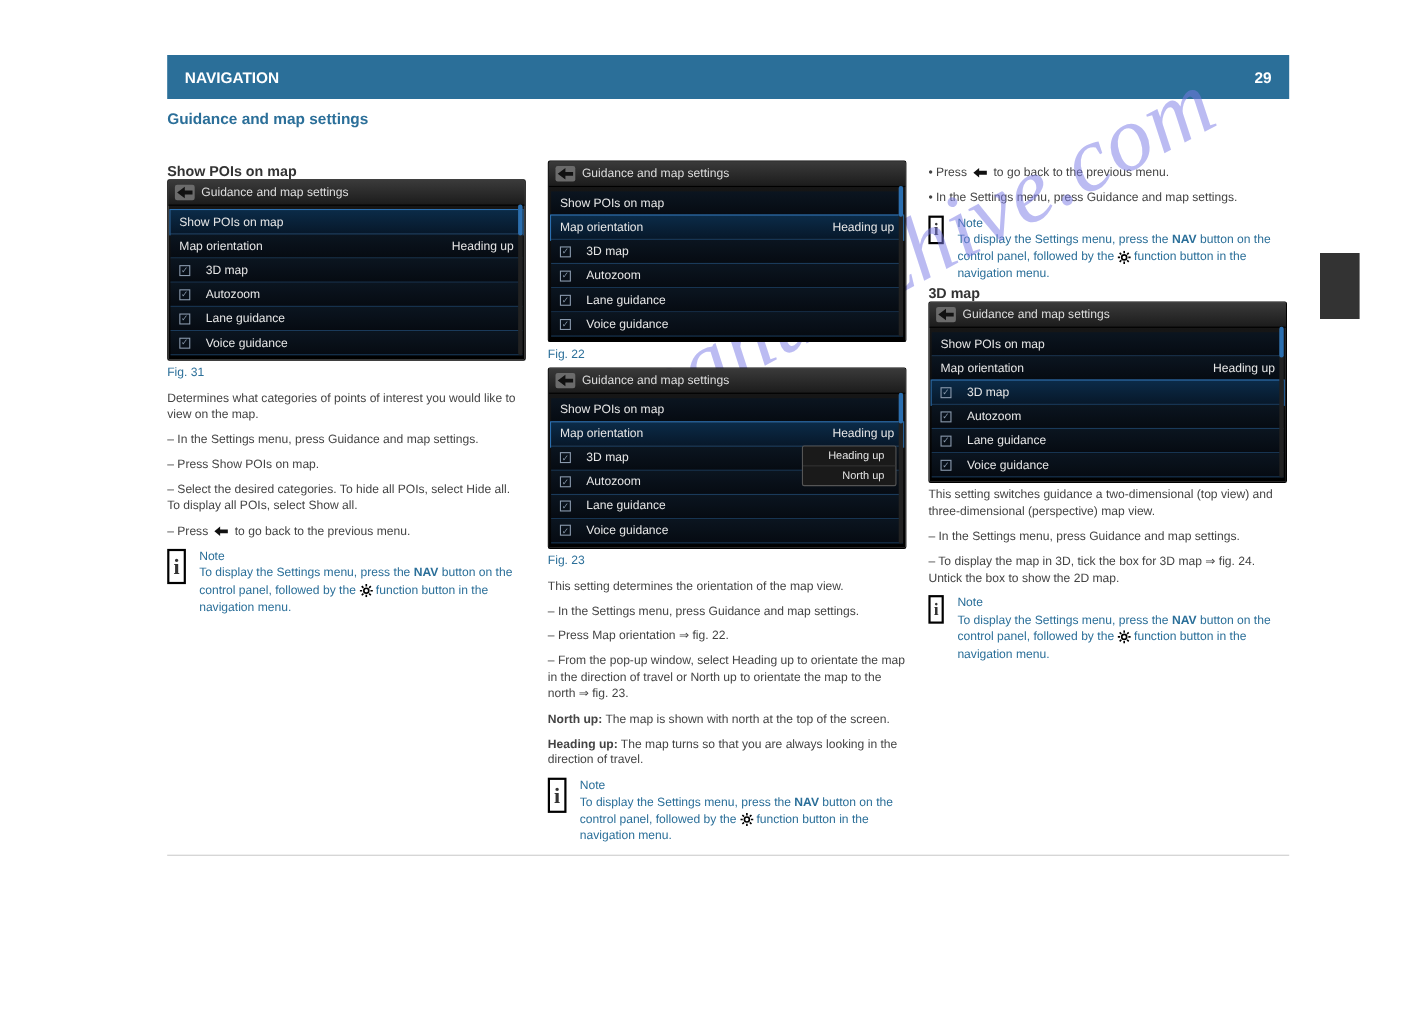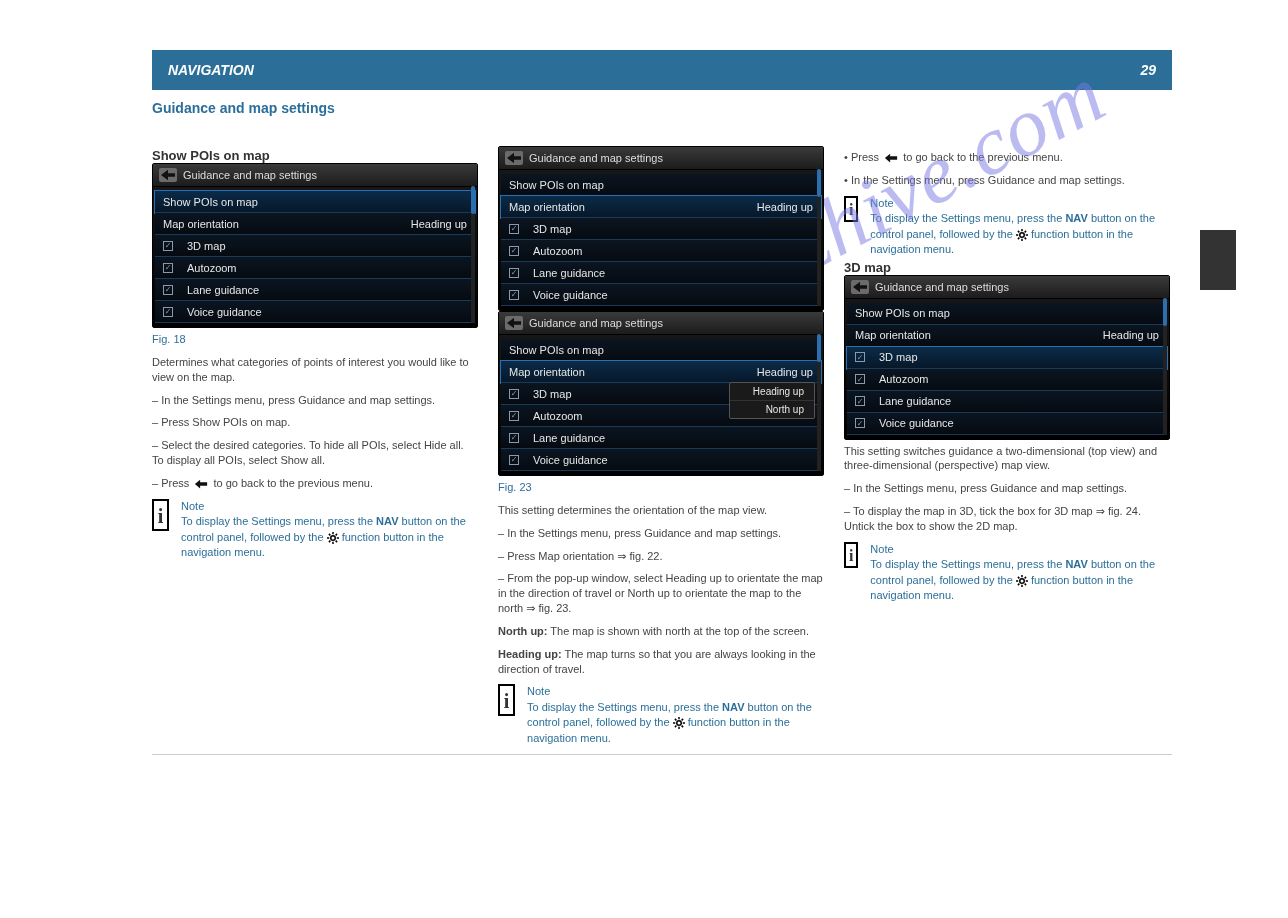--- a/index.html
+++ b/index.html
@@ -19,21 +19,20 @@
   .topbar {
     background: #2b6f99;
     color: #fff;
     height: 40px;
     display: flex;
     align-items: center;
     justify-content: space-between;
     padding: 0 16px;
     font-size: 14px;
     font-weight: bold;
-    font-style: italic;
   }
   .columns {
     display: flex;
     gap: 20px;
     margin-top: 26px;
   }
   .col {
     width: 326px;
     flex: 0 0 326px;
     display: flex;
@@ -233,21 +232,21 @@
                 <span class="lbl">
                   <span class="chk">✓</span>
                   <span>Voice guidance</span>
                 </span>
               </div>
           </div>
           <div class="np-scroll">
               <div class="thumb"></div>
             </div>
         </div>
-        <p class="bold" style="color:#2b6f99">Fig. 18</p>
+        <p class="bold" style="color:#2b6f99">Fig. 31</p>
 
         <p>Determines what categories of points of interest you would like to view on the map.</p>
         <p>– <span>In the Settings menu, press Guidance and map settings.</span></p>
         <p>– <span>Press Show POIs on map.</span></p>
         <p>– <span>Select the desired categories. To hide all POIs, select</span> <span class="bold">Hide all. To display all POIs, select Show all.</span></p>
         <p>– Press
           <svg class="return-icon" viewBox="0 0 20 16">
               <path d="M3 8 L9 3 L9 6 L17 6 L17 10 L9 10 L9 13 Z" fill="#111"></path>
             </svg>
            to go back to the previous menu.
@@ -307,20 +306,21 @@
                 <span class="lbl">
                   <span class="chk">✓</span>
                   <span>Voice guidance</span>
                 </span>
               </div>
           </div>
           <div class="np-scroll">
               <div class="thumb"></div>
             </div>
         </div>
+        <p class="bold" style="color:#2b6f99">Fig. 22</p>
 
         <div class="nav-panel" style="overflow:visible;">
           <div class="np-title">
             <span class="np-backchip">
               <svg class="return-icon" viewBox="0 0 20 16">
                   <path d="M2 8 L10 2 L10 6 L18 6 L18 10 L10 10 L10 14 Z" fill="#111"></path>
                 </svg>
             </span>
             <span>Guidance and map settings</span>
           </div>

